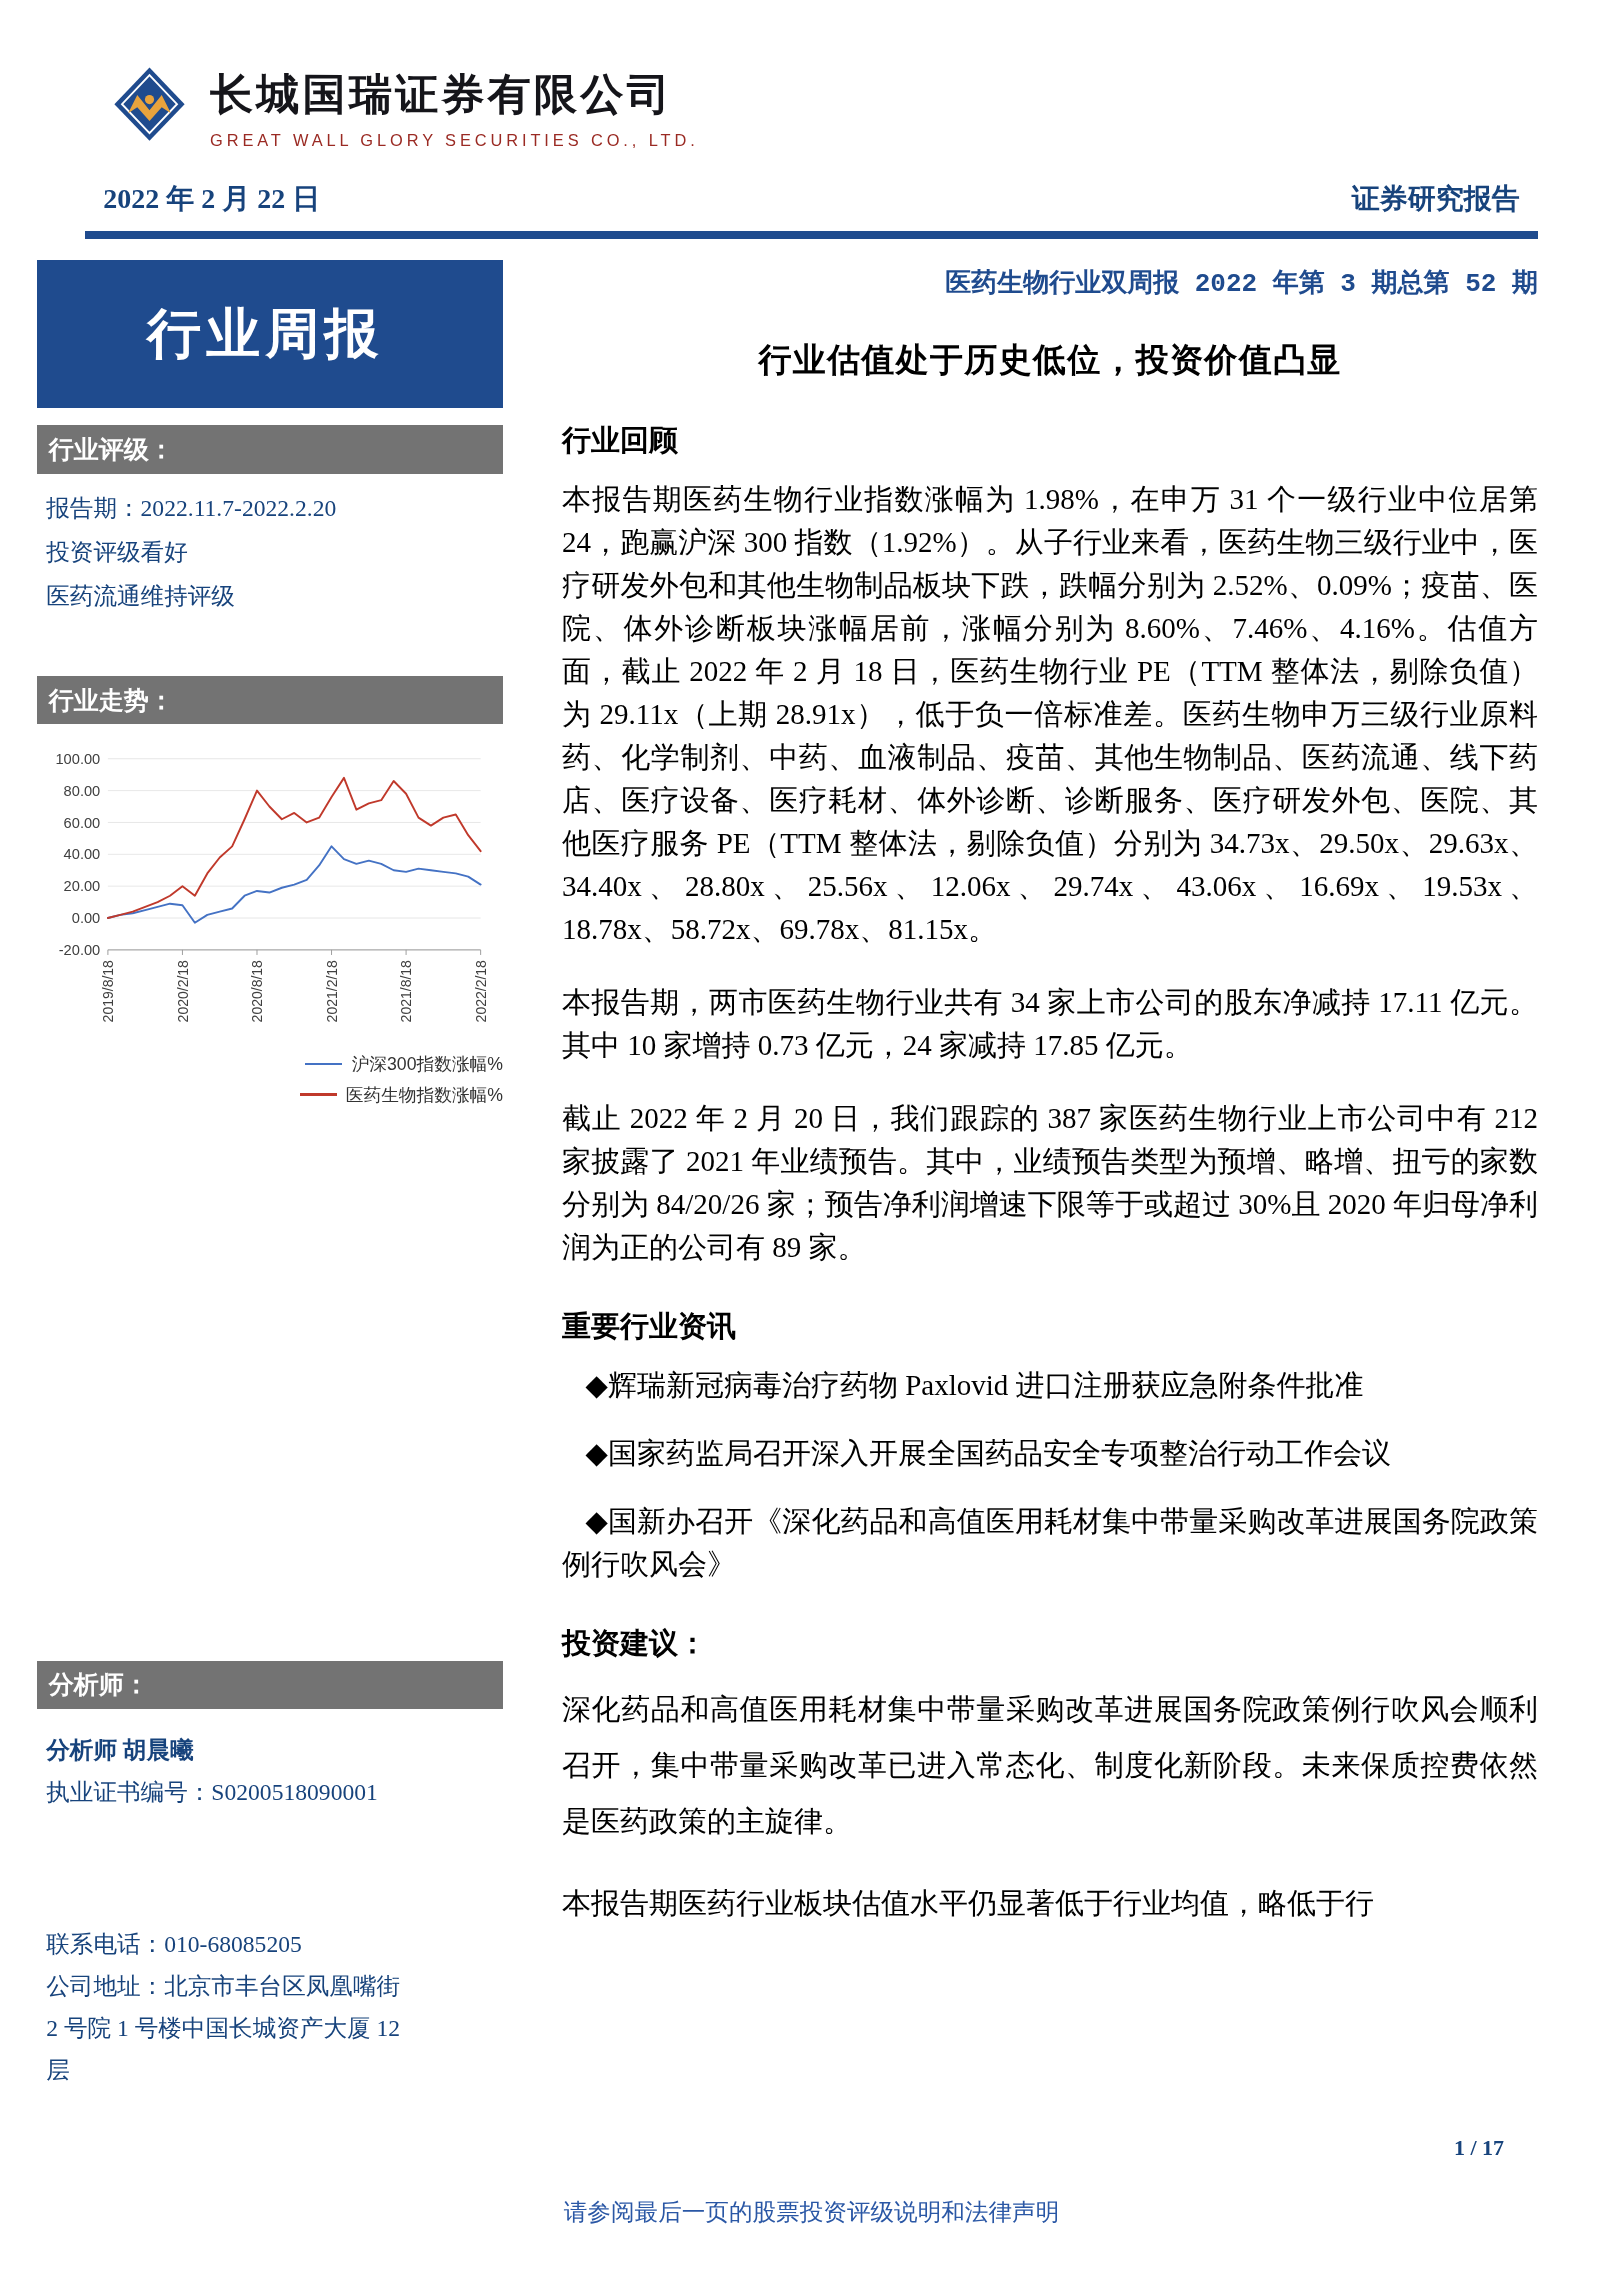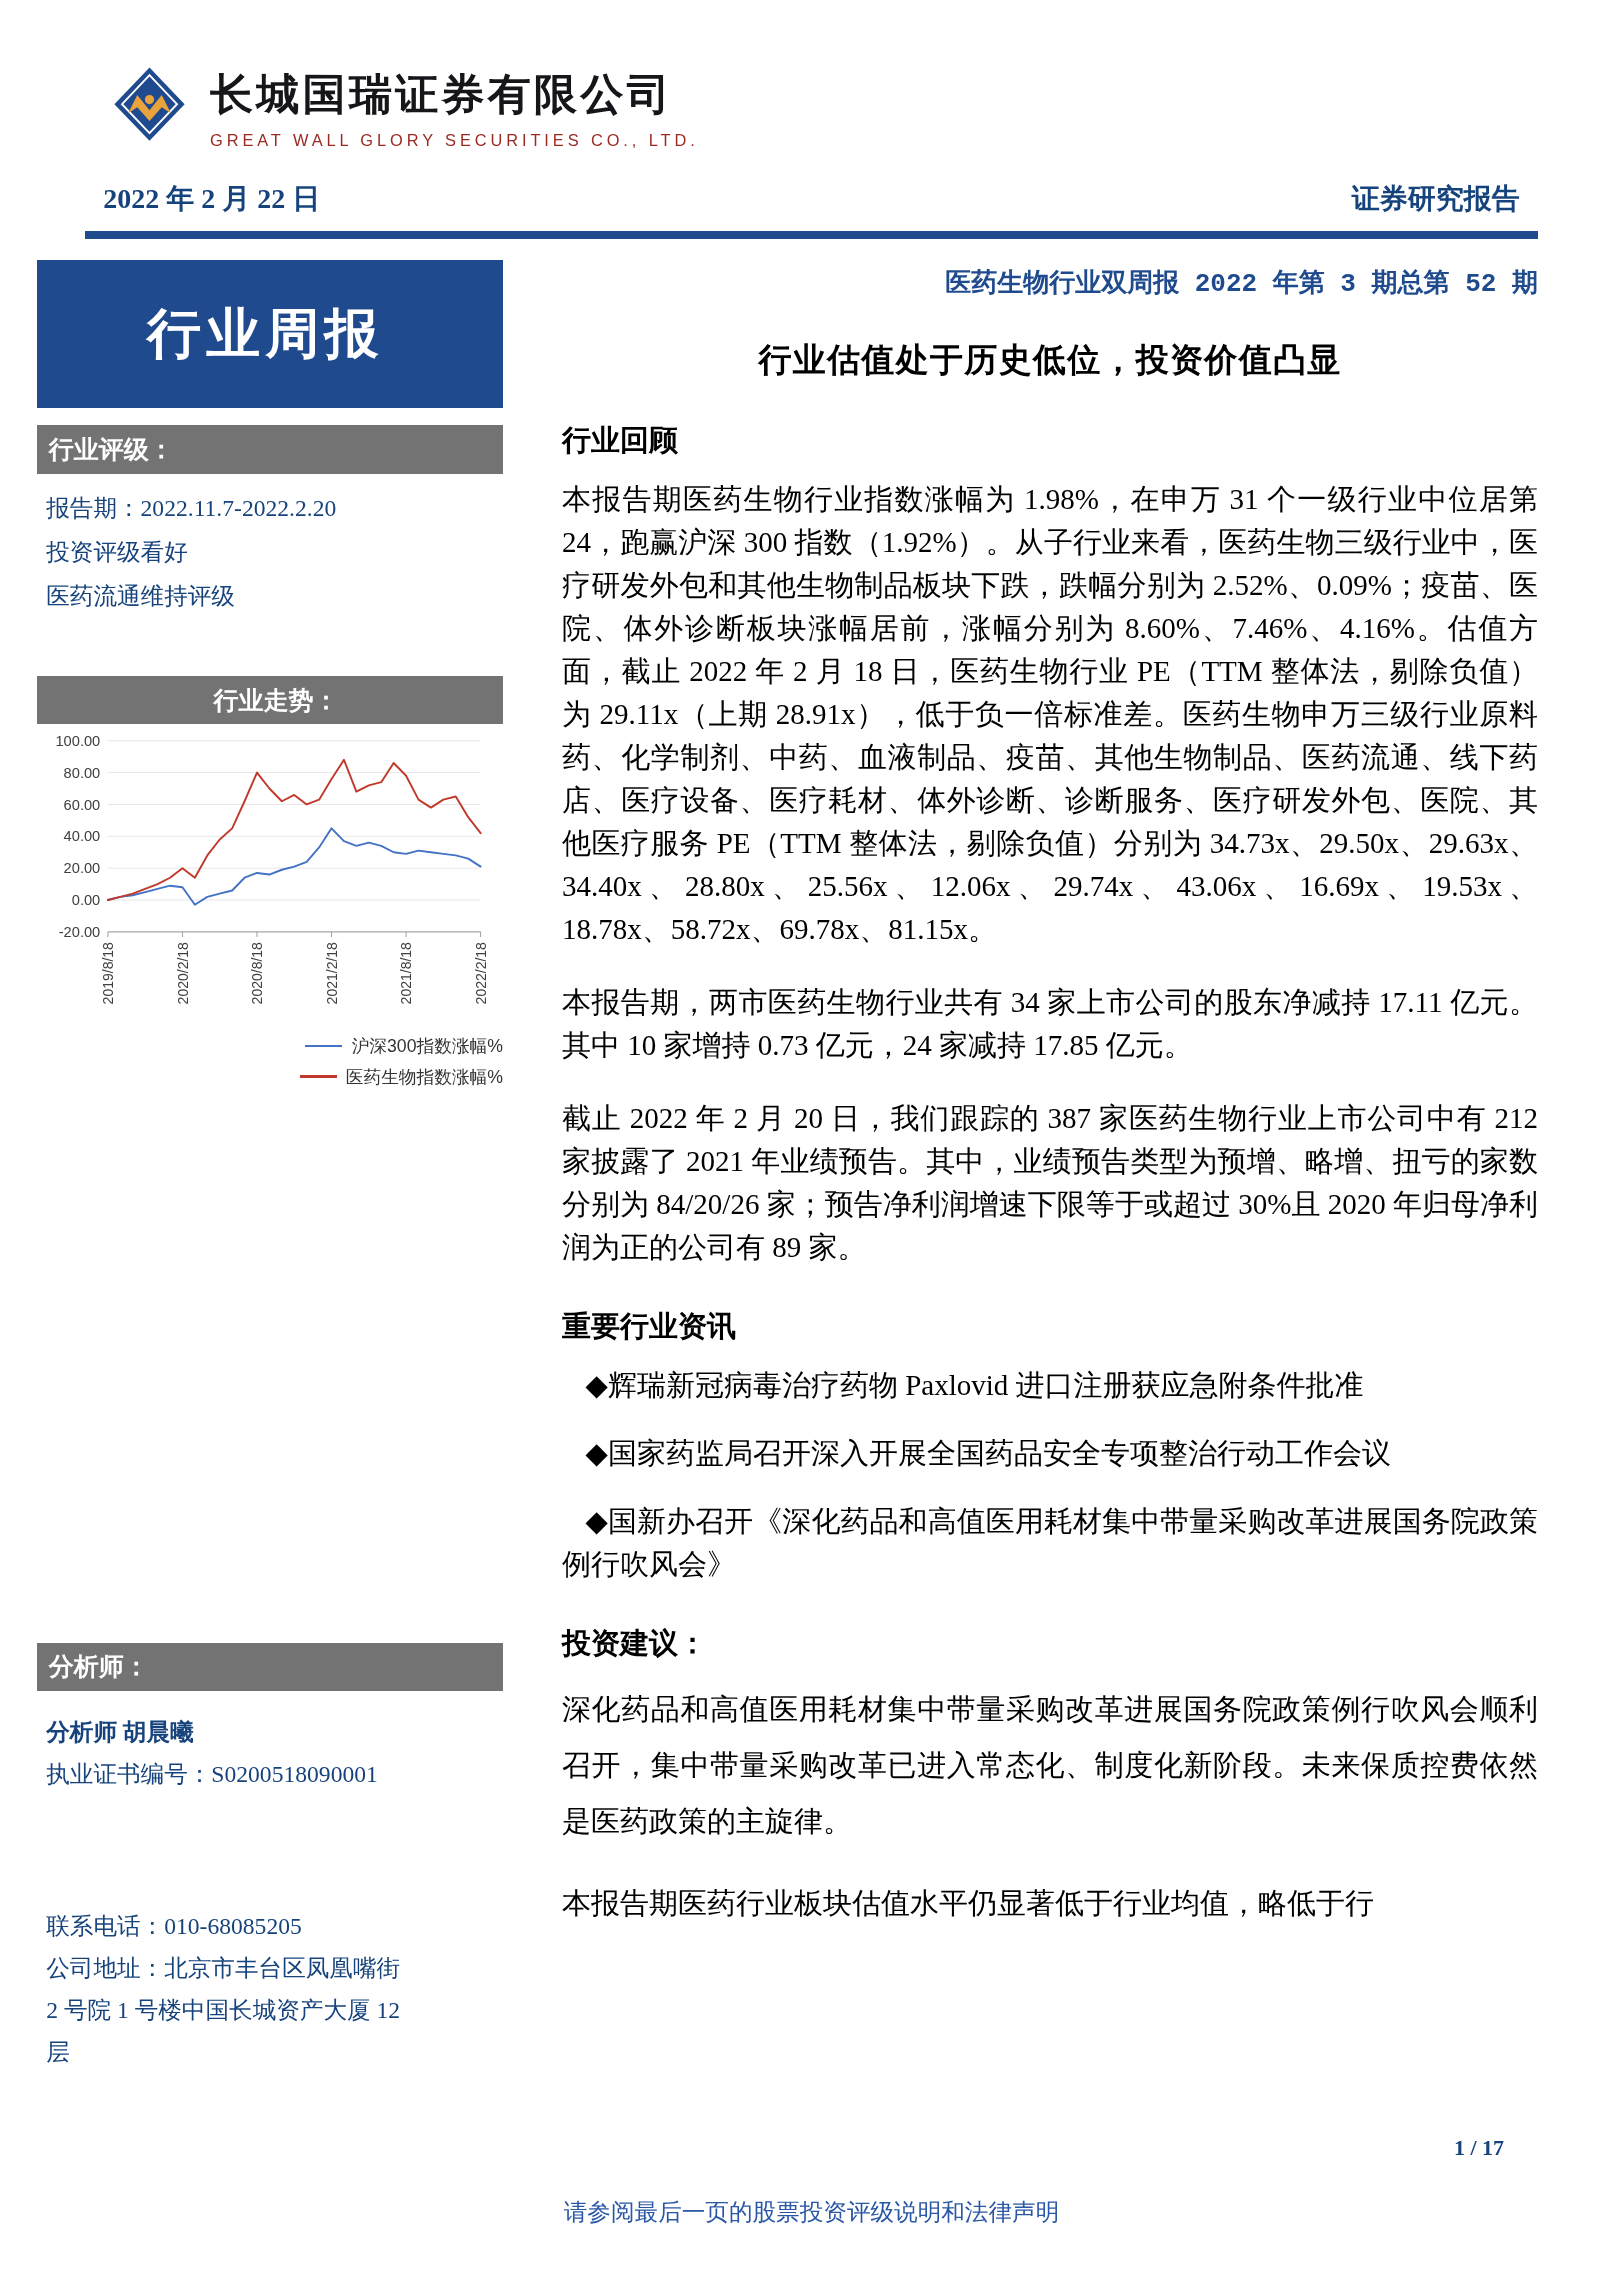--- a/index.html
+++ b/index.html
@@ -24,22 +24,22 @@
 
   
   .side-title-block { background:#1f4b8e; color:#fff; height:148px; display:flex; align-items:center;
       padding-left:110px; font-size:54px; font-weight:bold; letter-spacing:5.2px; font-family:"Liberation Sans",sans-serif; }
   .side-bar-header { background:#737373; color:#fff; font-size:25px; font-weight:bold;
       padding:7.9px 0 7.9px 11.8px; font-family:"Liberation Sans",sans-serif; }
   .bar-rating { margin-top:17px; }
   .rating-rows { padding:11.8px 19.6px 0 9.2px; color:#17437c; font-size:23.6px; }
   .rating-row { line-height:44px; }
   .rating-row.spread { display:flex; justify-content:flex-start; }
-  .bar-trend { margin-top:58px;text-align:center; }
-  .chart-wrap { margin-top:5px; padding-left:3.9px; }
+  .bar-trend { margin-top:58px; }
+  .chart-wrap { margin-top:23px; padding-left:3.9px; }
   .chart-legend { margin-top:2.6px; display:flex; flex-direction:column; align-items:flex-end; gap:6.5px; }
   .legend-item { display:flex; align-items:center; gap:9.2px; font-size:17.7px; color:#333; font-family:"Liberation Sans",sans-serif; }
   .legend-swatch { display:inline-block; width:37px; height:2.6px; background:#888; }
   .bar-analyst { margin-top:554px; }
   .analyst-lines { padding:19.6px 6.5px 0 9.2px; color:#17437c; font-size:23.6px; }
   .analyst-lines .line { line-height:42px; }
   .analyst-name { font-weight:bold; }
   .contact-block { margin-top:110px; padding:0 6.5px 0 9.2px; color:#17437c; font-size:23.6px; }
   .contact-block .line { line-height:42px; }
   .contact-address { max-width:370px; line-height:41px; }

